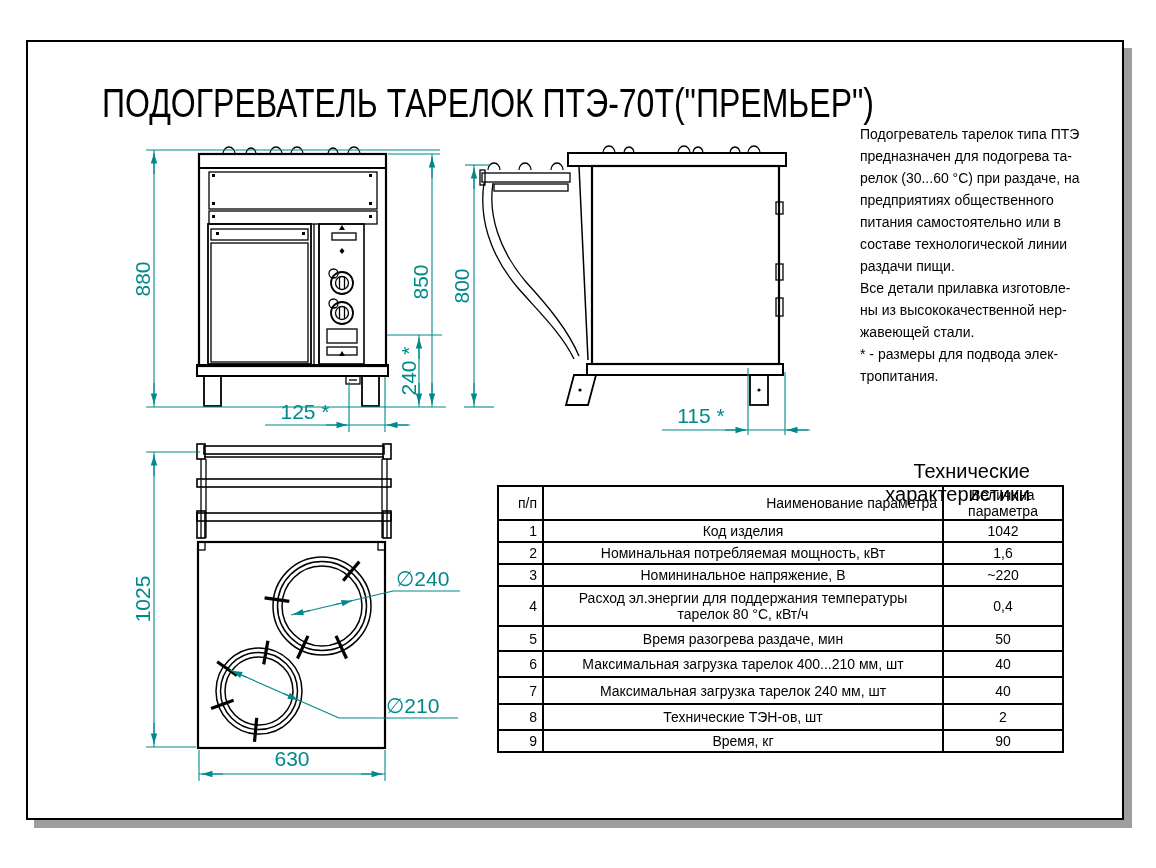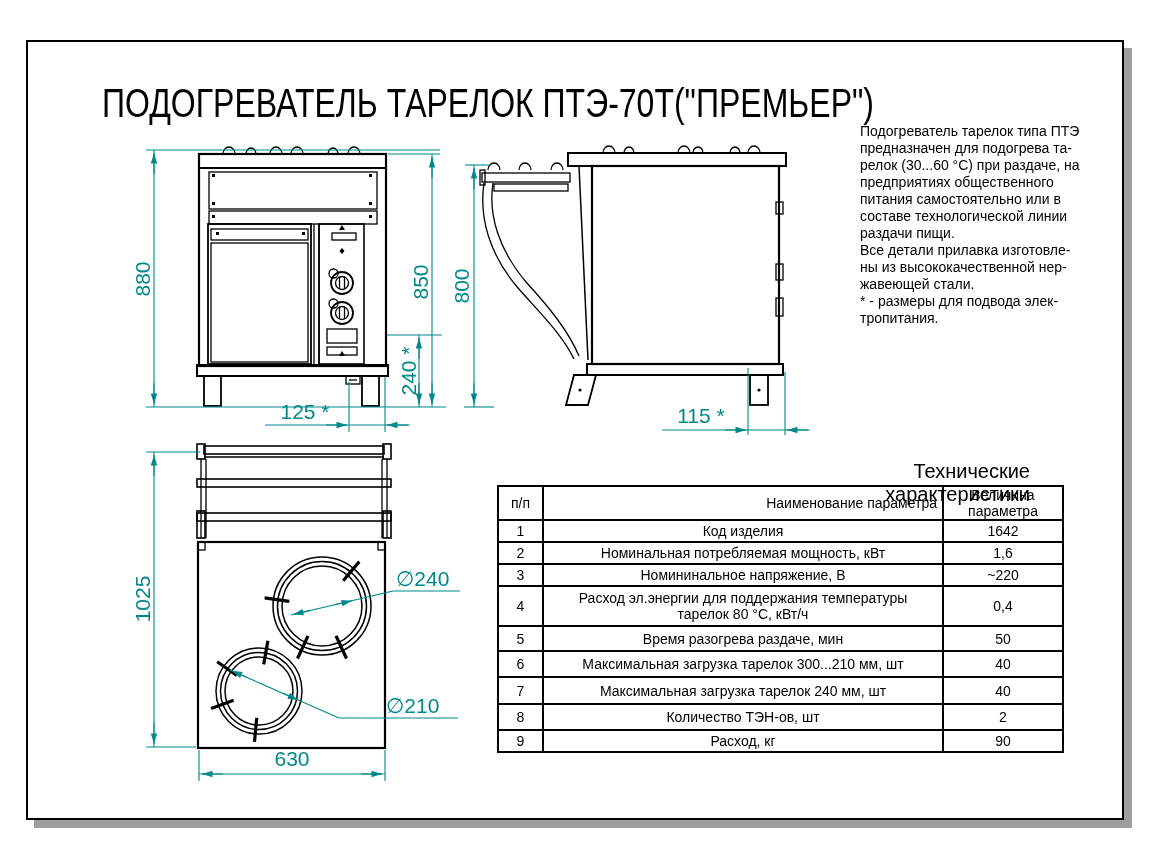--- a/index.html
+++ b/index.html
@@ -2,29 +2,29 @@
 <html><head>
 <meta charset="utf-8">
 <style>
   html,body{margin:0;padding:0;background:#fff;}
   .canvas{position:relative;width:1156px;height:868px;background:#fff;overflow:hidden;
           font-family:"Liberation Sans",sans-serif;color:#000;}
   .page{position:absolute;left:26px;top:40px;width:1094px;height:776px;background:#fff;
         border:2px solid #000;box-shadow:8px 8px 0 #9e9e9e;}
   .title{position:absolute;left:74px;top:40px;font-size:40px;line-height:42px;white-space:nowrap;
          transform:scaleX(0.80);transform-origin:left top;letter-spacing:0px;}
-  .desc{position:absolute;left:832px;top:81px;width:272px;font-size:14px;line-height:17px;
+  .desc{position:absolute;left:832px;top:81px;width:272px;font-size:14px;line-height:22px;
         white-space:pre-line;}
   .tbl-caption{position:absolute;left:764px;top:418px;width:238px;text-align:right;font-size:20px;}
   svg.drawing{position:absolute;left:0;top:0;}
   table.spec{position:absolute;left:469px;top:443px;border-collapse:collapse;table-layout:fixed;
              font-size:14px;}
   table.spec td,table.spec th{border:2px solid #000;padding:0 5px;font-weight:normal;
              white-space:pre-line;overflow:hidden;}
-  .c-num{width:33px;text-align:center;}
+  .c-num{width:33px;text-align:right;}
   .c-name{width:388px;text-align:center;}
   .c-val{width:108px;text-align:center;}
   th.c-name{text-align:right;}
   tr.hdr{height:34px;}
   tr.h22{height:22px;} tr.h25{height:25px;} tr.h26{height:26px;} tr.h27{height:27px;} tr.h40{height:40px;}
 </style>
 </head>
 <body>
 
 <div class="canvas">
@@ -274,21 +274,21 @@
           <th class="c-num">п/п</th>
           <th class="c-name">Наименование параметра</th>
           <th class="c-val">Величина
 параметра</th>
         </tr>
       </thead>
       <tbody>
         <tr class="h22">
           <td class="c-num">1</td>
           <td class="c-name">Код изделия</td>
-          <td class="c-val">1642</td>
+          <td class="c-val">1042</td>
         </tr>
         <tr class="h22">
           <td class="c-num">2</td>
           <td class="c-name">Номинальная потребляемая мощность, кВт</td>
           <td class="c-val">1,6</td>
         </tr>
         <tr class="h22">
           <td class="c-num">3</td>
           <td class="c-name">Номининальное напряжение, В</td>
           <td class="c-val">~220</td>
@@ -299,35 +299,35 @@
 тарелок 80 °С, кВт/ч</td>
           <td class="c-val">0,4</td>
         </tr>
         <tr class="h25">
           <td class="c-num">5</td>
           <td class="c-name">Время разогрева раздаче, мин</td>
           <td class="c-val">50</td>
         </tr>
         <tr class="h26">
           <td class="c-num">6</td>
-          <td class="c-name">Максимальная загрузка тарелок 300...210 мм, шт</td>
+          <td class="c-name">Максимальная загрузка тарелок 400...210 мм, шт</td>
           <td class="c-val">40</td>
         </tr>
         <tr class="h27">
           <td class="c-num">7</td>
           <td class="c-name">Максимальная загрузка тарелок 240 мм, шт</td>
           <td class="c-val">40</td>
         </tr>
         <tr class="h26">
           <td class="c-num">8</td>
-          <td class="c-name">Количество ТЭН-ов, шт</td>
+          <td class="c-name">Технические ТЭН-ов, шт</td>
           <td class="c-val">2</td>
         </tr>
         <tr class="h22">
           <td class="c-num">9</td>
-          <td class="c-name">Расход, кг</td>
+          <td class="c-name">Время, кг</td>
           <td class="c-val">90</td>
         </tr>
       </tbody>
     </table>
 
   </div>
 </div>
 
 </body></html>

